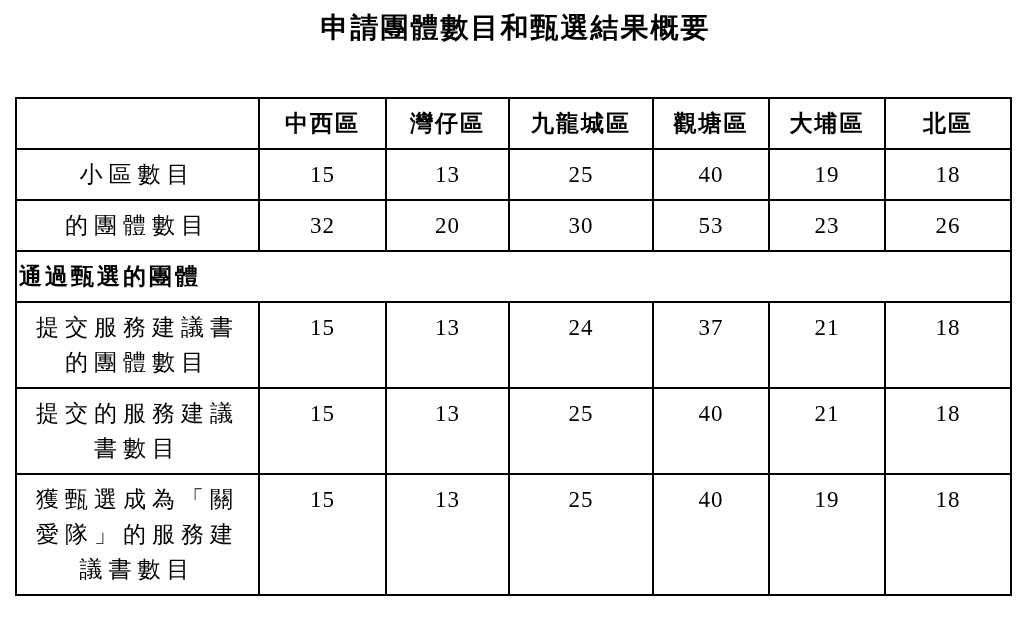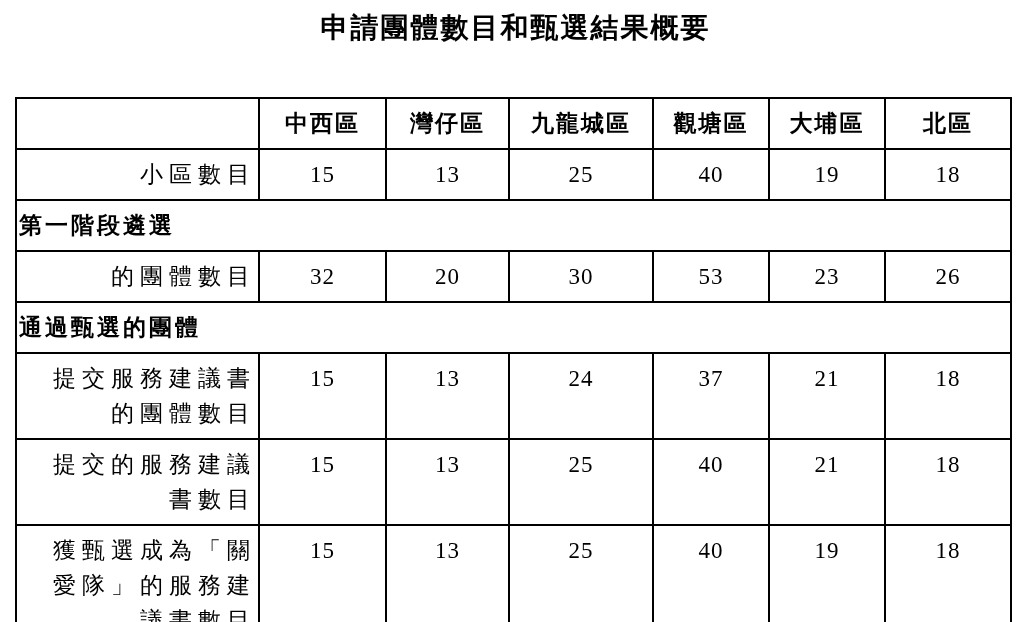--- a/index.html
+++ b/index.html
@@ -34,21 +34,21 @@
     font-size: 23px;
     overflow: hidden;
   }
   th.col-head {
     font-weight: bold;
     font-size: 24px;
     text-align: center;
     letter-spacing: 2px;
   }
   td.row-label {
-    text-align: right;
+    text-align: center;
     padding-left: 8px;
     letter-spacing: 6px;
     white-space: pre-line;
   }
   td.section-head {
     font-weight: bold;
     font-size: 24px;
     letter-spacing: 3px;
     padding-left: 8px;
   }
@@ -98,23 +98,20 @@
     <tr class="h-small">
       <td class="row-label">小區數目</td>
       <td class="num">15</td>
       <td class="num">13</td>
       <td class="num">25</td>
       <td class="num">40</td>
       <td class="num">19</td>
       <td class="num">18</td>
     </tr>
 
-    <tr class="h-section">
-      <td class="section-head" colspan="7">第一階段遴選</td>
-    </tr>
 
     <tr class="h-single">
       <td class="row-label">的團體數目</td>
       <td class="num">32</td>
       <td class="num">20</td>
       <td class="num">30</td>
       <td class="num">53</td>
       <td class="num">23</td>
       <td class="num">26</td>
     </tr>

